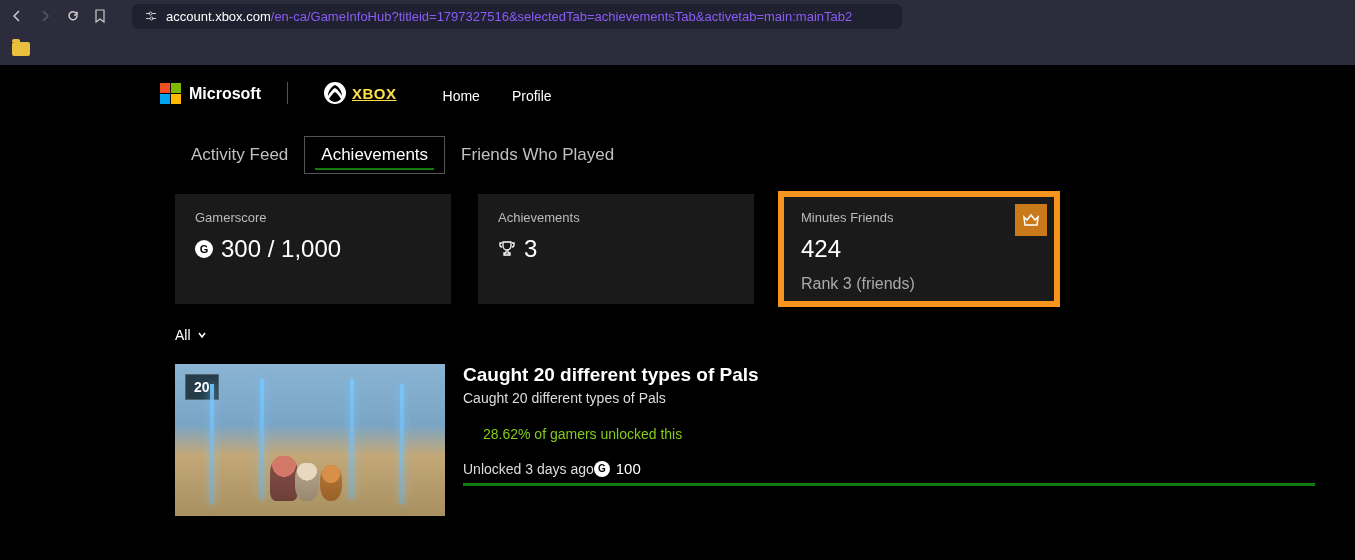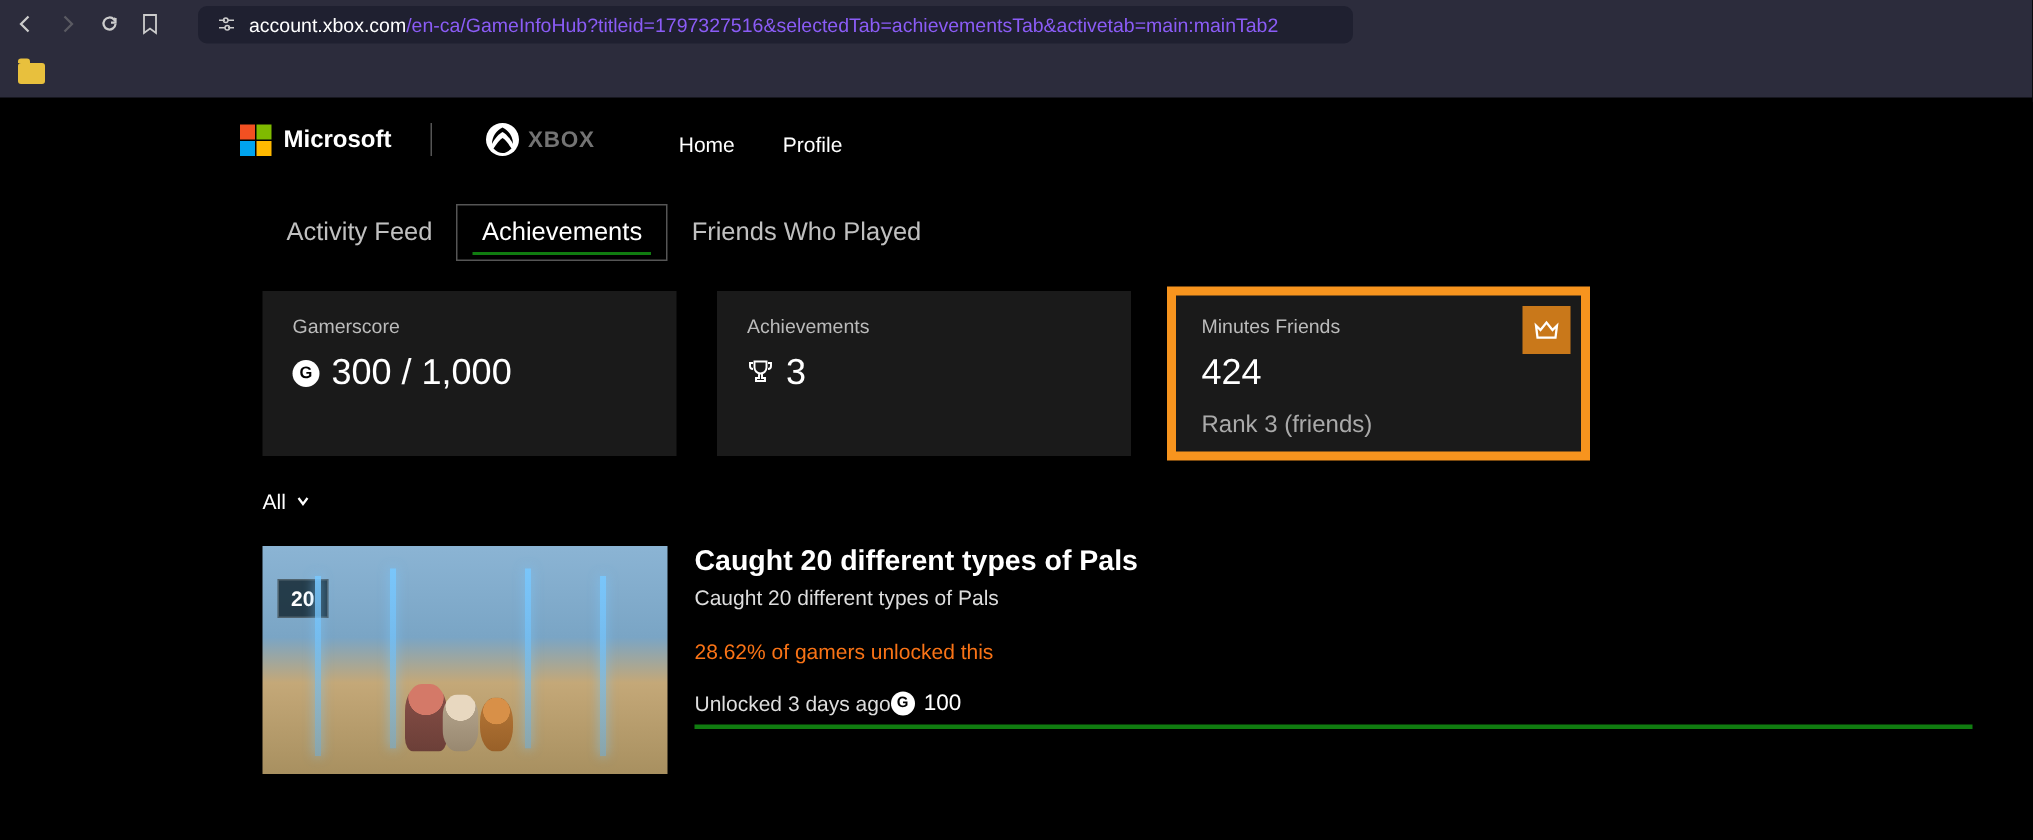--- a/index.html
+++ b/index.html
@@ -112,30 +112,31 @@
       background: #555;
       margin: 0 2px;
     }
     .xbox-logo {
       display: flex;
       align-items: center;
       gap: 6px;
       margin-left: 10px;
     }
     .xbox-text {
-      color: #737373;
+      color: #fde047;
       font-size: 15px;
       font-weight: 700;
       letter-spacing: 0.5px;
+      text-decoration: underline;
     }
     .nav-link {
       color: #fff;
       font-size: 14px;
       cursor: pointer;
-      margin-left: 32px;
+      margin-left: 22px;
     }
     .tabs-row {
       display: flex;
       padding: 18px 0 0 175px;
       gap: 0;
       align-items: center;
     }
     .tab {
       padding: 8px 16px;
       color: #c0c0c0;
@@ -234,21 +235,21 @@
     }
     .ach-thumb {
       width: 270px;
       height: 152px;
       background: linear-gradient(to bottom, #8bb4d4 0%, #7aa5c5 40%, #c4a878 60%, #a89060 100%);
       position: relative;
       overflow: hidden;
     }
     .thumb-badge {
       position: absolute;
-      top: 22px;
+      top: 10px;
       left: 10px;
       background: rgba(20, 40, 50, 0.85);
       color: #fff;
       padding: 4px 8px;
       font-size: 14px;
       font-weight: 700;
       border: 1px solid rgba(255, 255, 255, 0.2);
     }
     .thumb-pillar {
       position: absolute;
@@ -270,23 +271,24 @@
       color: #fff;
       font-size: 19px;
       font-weight: 700;
     }
     .ach-desc {
       color: #ddd;
       font-size: 14px;
       margin-top: 4px;
     }
     .ach-pct {
-      color: #f97316;
+      color: #84cc16;
       font-size: 14px;
       margin-top: 20px;
+      margin-left: 20px;
     }
     .ach-unlock-row {
       display: flex;
       align-items: center;
       margin-top: 18px;
     }
     .ach-unlock {
       color: #ddd;
       font-size: 14px;
     }

